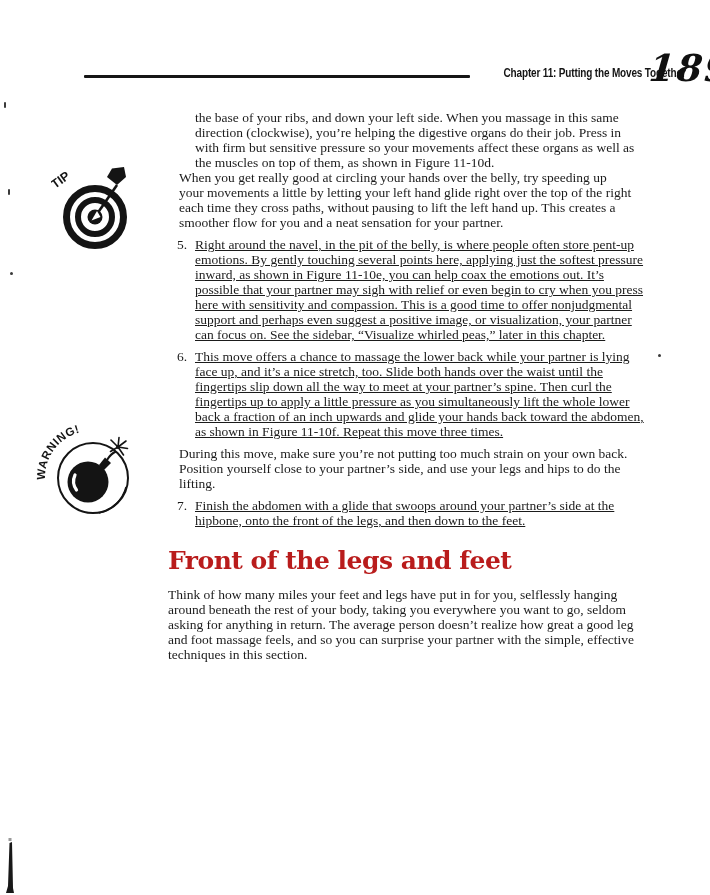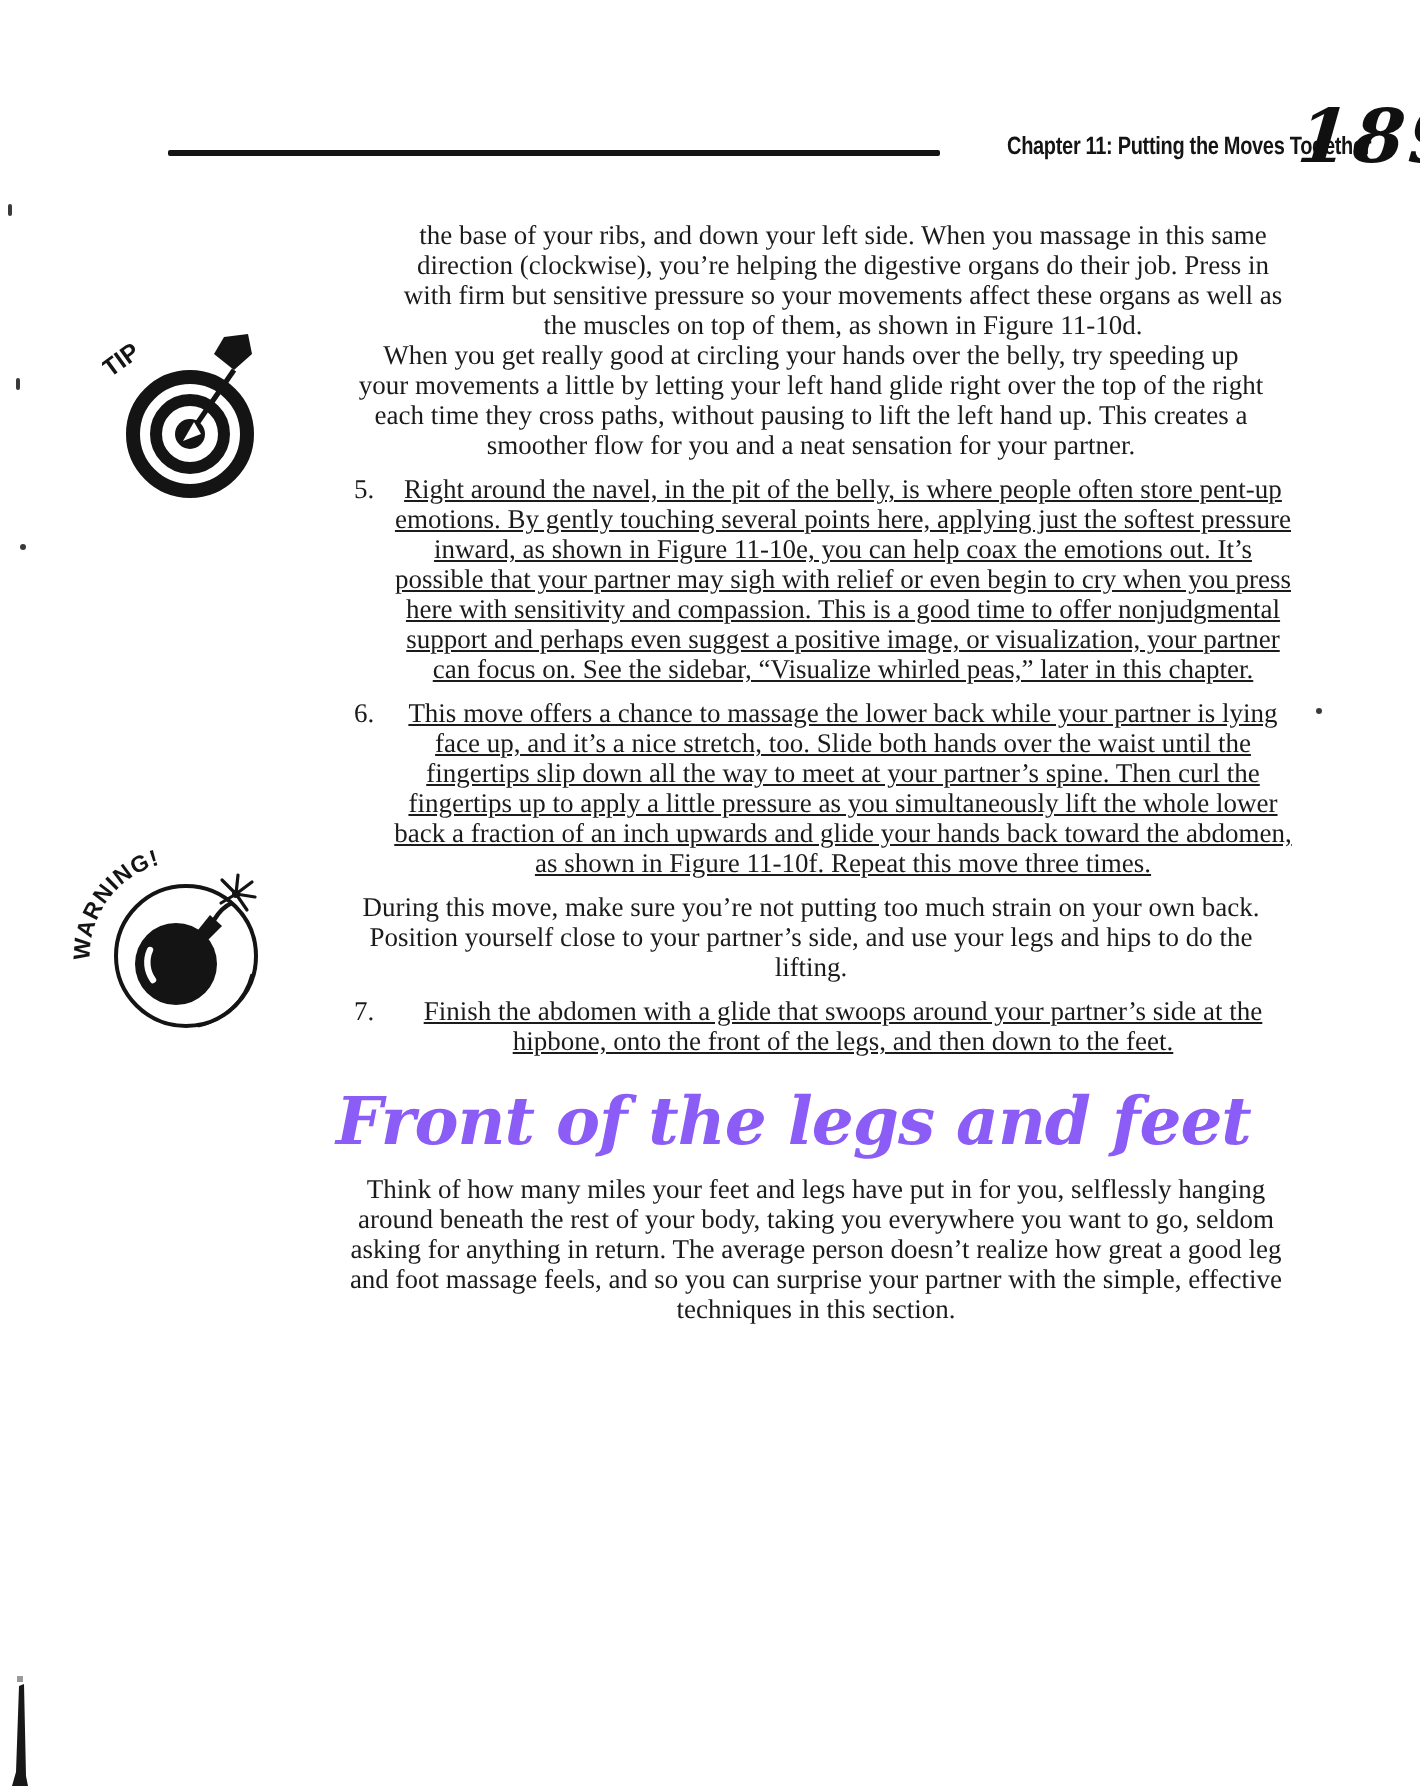--- a/index.html
+++ b/index.html
@@ -14,36 +14,36 @@
     font-family:"Liberation Sans",sans-serif;font-weight:bold;font-size:12.5px;
     letter-spacing:-0.2px;transform:scaleX(.80);transform-origin:100% 50%;color:#141414;
   }
   .page-number{
     position:absolute;left:649px;top:50px;line-height:1;
     font-family:"DejaVu Serif",serif;font-style:italic;font-weight:bold;font-size:37px;
     letter-spacing:2px;transform:skewX(-5deg);color:#101010;
   }
   
   .content{position:absolute;left:168px;top:110px;width:482px;}
-  .content p{margin:0;font-size:13.5px;line-height:15px;text-align:center;}
+  .content p{margin:0;font-size:13.5px;line-height:15px;text-align:left;}
   .para-indent{margin-left:27px !important;width:453px;}
   .block{margin-bottom:7px;}
   .icon-row{position:relative;}
   .icon-row p{margin-left:11px;width:453px;}
   .step{position:relative;padding-left:27px;margin-bottom:7px;}
   .step p{width:453px;text-decoration:underline;}
   .step-num{position:absolute;left:9px;top:0;font-size:13.5px;line-height:15px;}
   .margin-icon{position:absolute;display:block;}
   .tip-icon-box{left:-117px;top:-6px;width:88px;height:88px;}
   .warning-icon-box{left:-133px;top:-30px;width:104px;height:104px;}
   
   .section-heading{
     margin:16px 0 9px 0;line-height:34px;
-    font-family:"DejaVu Serif",serif;font-style:italic;font-weight:bold;
-    font-size:33px;letter-spacing:-0.5px;color:#8b5cf6;
+    font-family:"DejaVu Serif",serif;font-weight:bold;
+    font-size:25px;letter-spacing:-0.5px;color:#b91c1c;
   }
   .section-para{width:480px;margin-bottom:15px !important;}
   
   .artifact{position:absolute;background:#3a3a3a;}
   .dot{width:3px;height:3px;border-radius:50%;}
   .dash{width:2px;height:6px;border-radius:1px;}
   .ink-mark{position:absolute;left:2px;top:838px;}
 </style>
 </head>
 <body>

